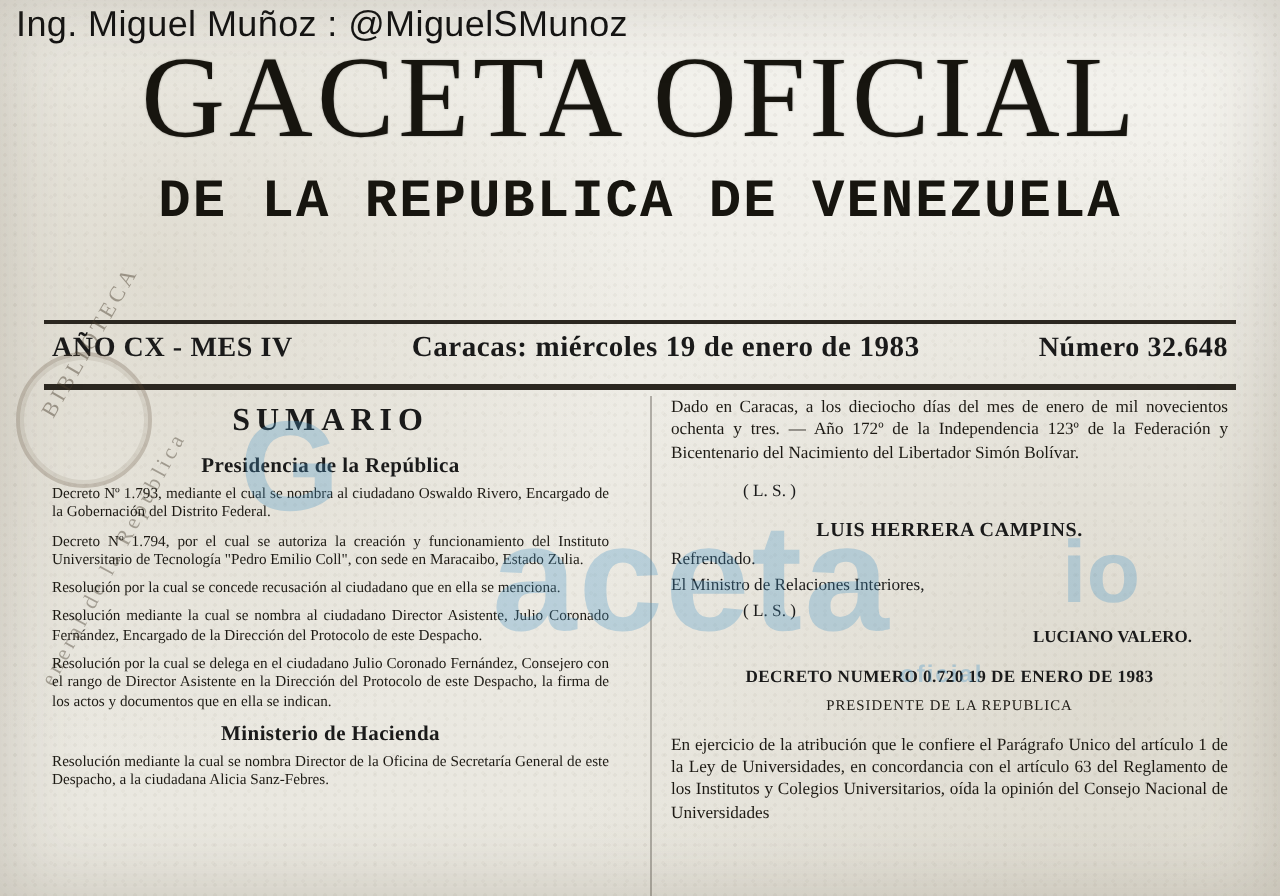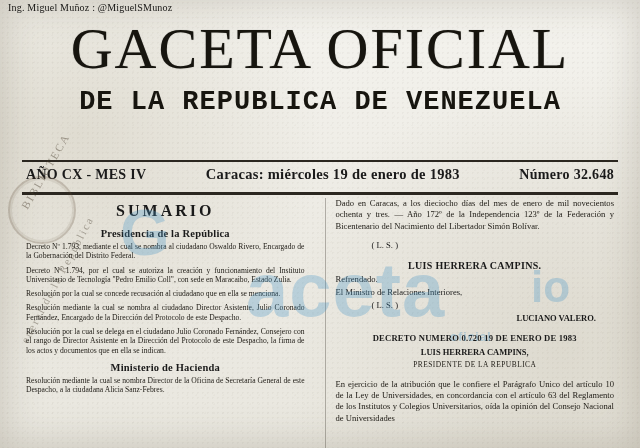--- a/index.html
+++ b/index.html
@@ -24,22 +24,22 @@
     background-image:
       radial-gradient(rgba(120,110,90,0.10) 1px, transparent 1px),
       radial-gradient(rgba(120,110,90,0.07) 1px, transparent 1px);
     background-size:5px 5px, 9px 9px;
     background-position:0 0, 3px 4px;
     opacity:.55;
   }
   
   .credit{
     position:absolute;top:2px;left:8px;
-    font-family:Liberation Serif, serif;
-    font-size:10px;color:#111;letter-spacing:0.2px;
+    font-family:Liberation Sans, sans-serif;
+    font-size:18px;color:#111;letter-spacing:0.2px;
     white-space:nowrap;
   }
   
   .masthead{
     position:absolute;left:0;right:0;top:18px;text-align:center;
   }
   .title-main{
     font-family:"Liberation Serif", serif;
     font-weight:normal;
     font-size:58px;
@@ -182,24 +182,23 @@
 
       <div class="ls-line ls-left">( L. S. )</div>
       <div class="sig">LUIS HERRERA CAMPINS.</div>
 
       <div class="ls-line">Refrendado.</div>
       <div class="ls-line">El Ministro de Relaciones Interiores,</div>
       <div class="ls-line ls-left">( L. S. )</div>
       <div class="sig-small" style="text-align:right;padding-right:18px;">LUCIANO VALERO.</div>
 
       <div class="decreto">DECRETO NUMERO   0.720       19 DE ENERO DE 1983</div>
-      <div class="sig-small">LUIS HERRERA CAMPINS,</div>
       <div class="para-r r-center" style="font-size:7.4px;letter-spacing:.5px;margin-top:2px;">PRESIDENTE DE LA REPUBLICA</div>
 
-      <p class="para-r">En ejercicio de la atribución que le confiere el Parágrafo Unico del artículo 10 de la Ley de Universidades, en concordancia con el artículo 63 del Reglamento de los Institutos y Colegios Universitarios, oída la opinión del Consejo Nacional de Universidades</p>
+      <p class="para-r">En ejercicio de la atribución que le confiere el Parágrafo Unico del artículo 1 de la Ley de Universidades, en concordancia con el artículo 63 del Reglamento de los Institutos y Colegios Universitarios, oída la opinión del Consejo Nacional de Universidades</p>
     </div>
 
   </div>
 
   <div class="wm" id="wm1">G</div>
   <div class="wm" id="wm2">aceta</div>
   <div class="wm" id="wm3">io</div>
   <div class="wm" id="wm4">oficial</div>
 
   <div class="edge-shadow"></div>

